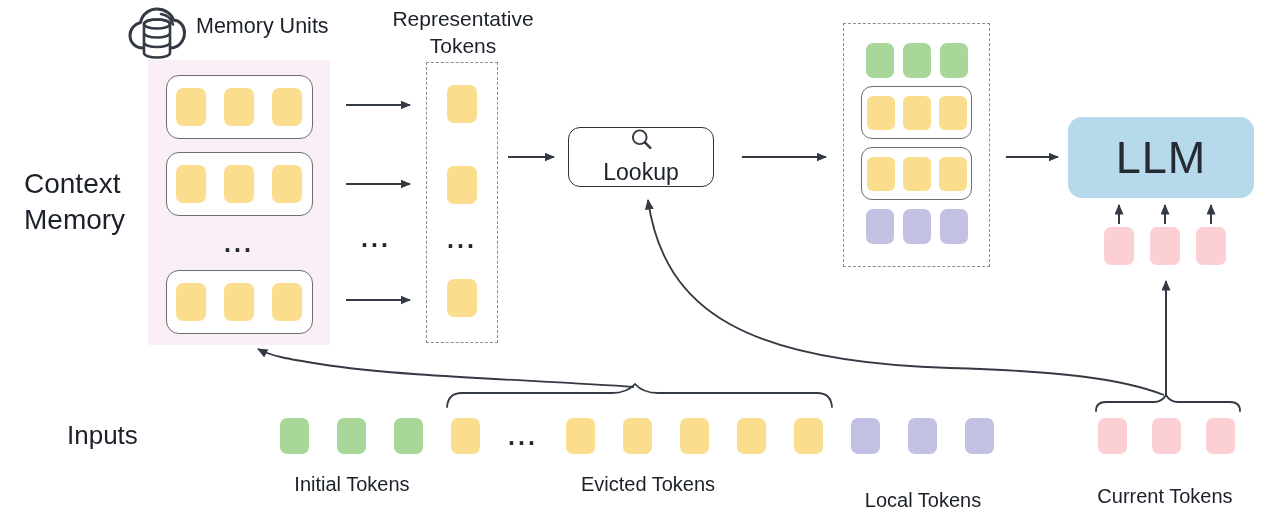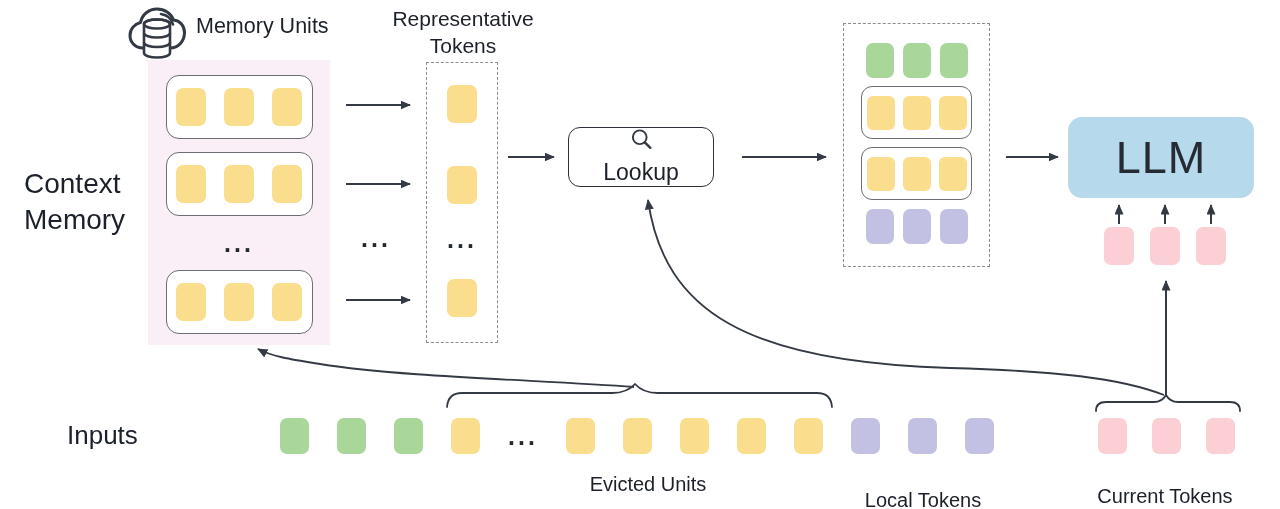--- a/index.html
+++ b/index.html
@@ -212,17 +212,18 @@
       <div class="token" style="background: var(--c-purple);"></div>
       <div class="token" style="background: var(--c-purple);"></div>
       <div class="token" style="background: var(--c-purple);"></div>
     </div>
   <div class="abs trow pink-row-bottom">
       <div class="token" style="background: var(--c-pink);"></div>
       <div class="token" style="background: var(--c-pink);"></div>
       <div class="token" style="background: var(--c-pink);"></div>
     </div>
 
-  <div class="abs group-label" style="left:548px; top:473px;">Evicted Units</div>
+  <div class="abs group-label" style="left:252px; top:473px;">Initial Tokens</div>
+  <div class="abs group-label" style="left:548px; top:473px;">Evicted Tokens</div>
   <div class="abs group-label" style="left:823px; top:489px;">Local Tokens</div>
   <div class="abs group-label" style="left:1065px; top:485px;">Current Tokens</div>
 
 </div>
 
 </body></html>

